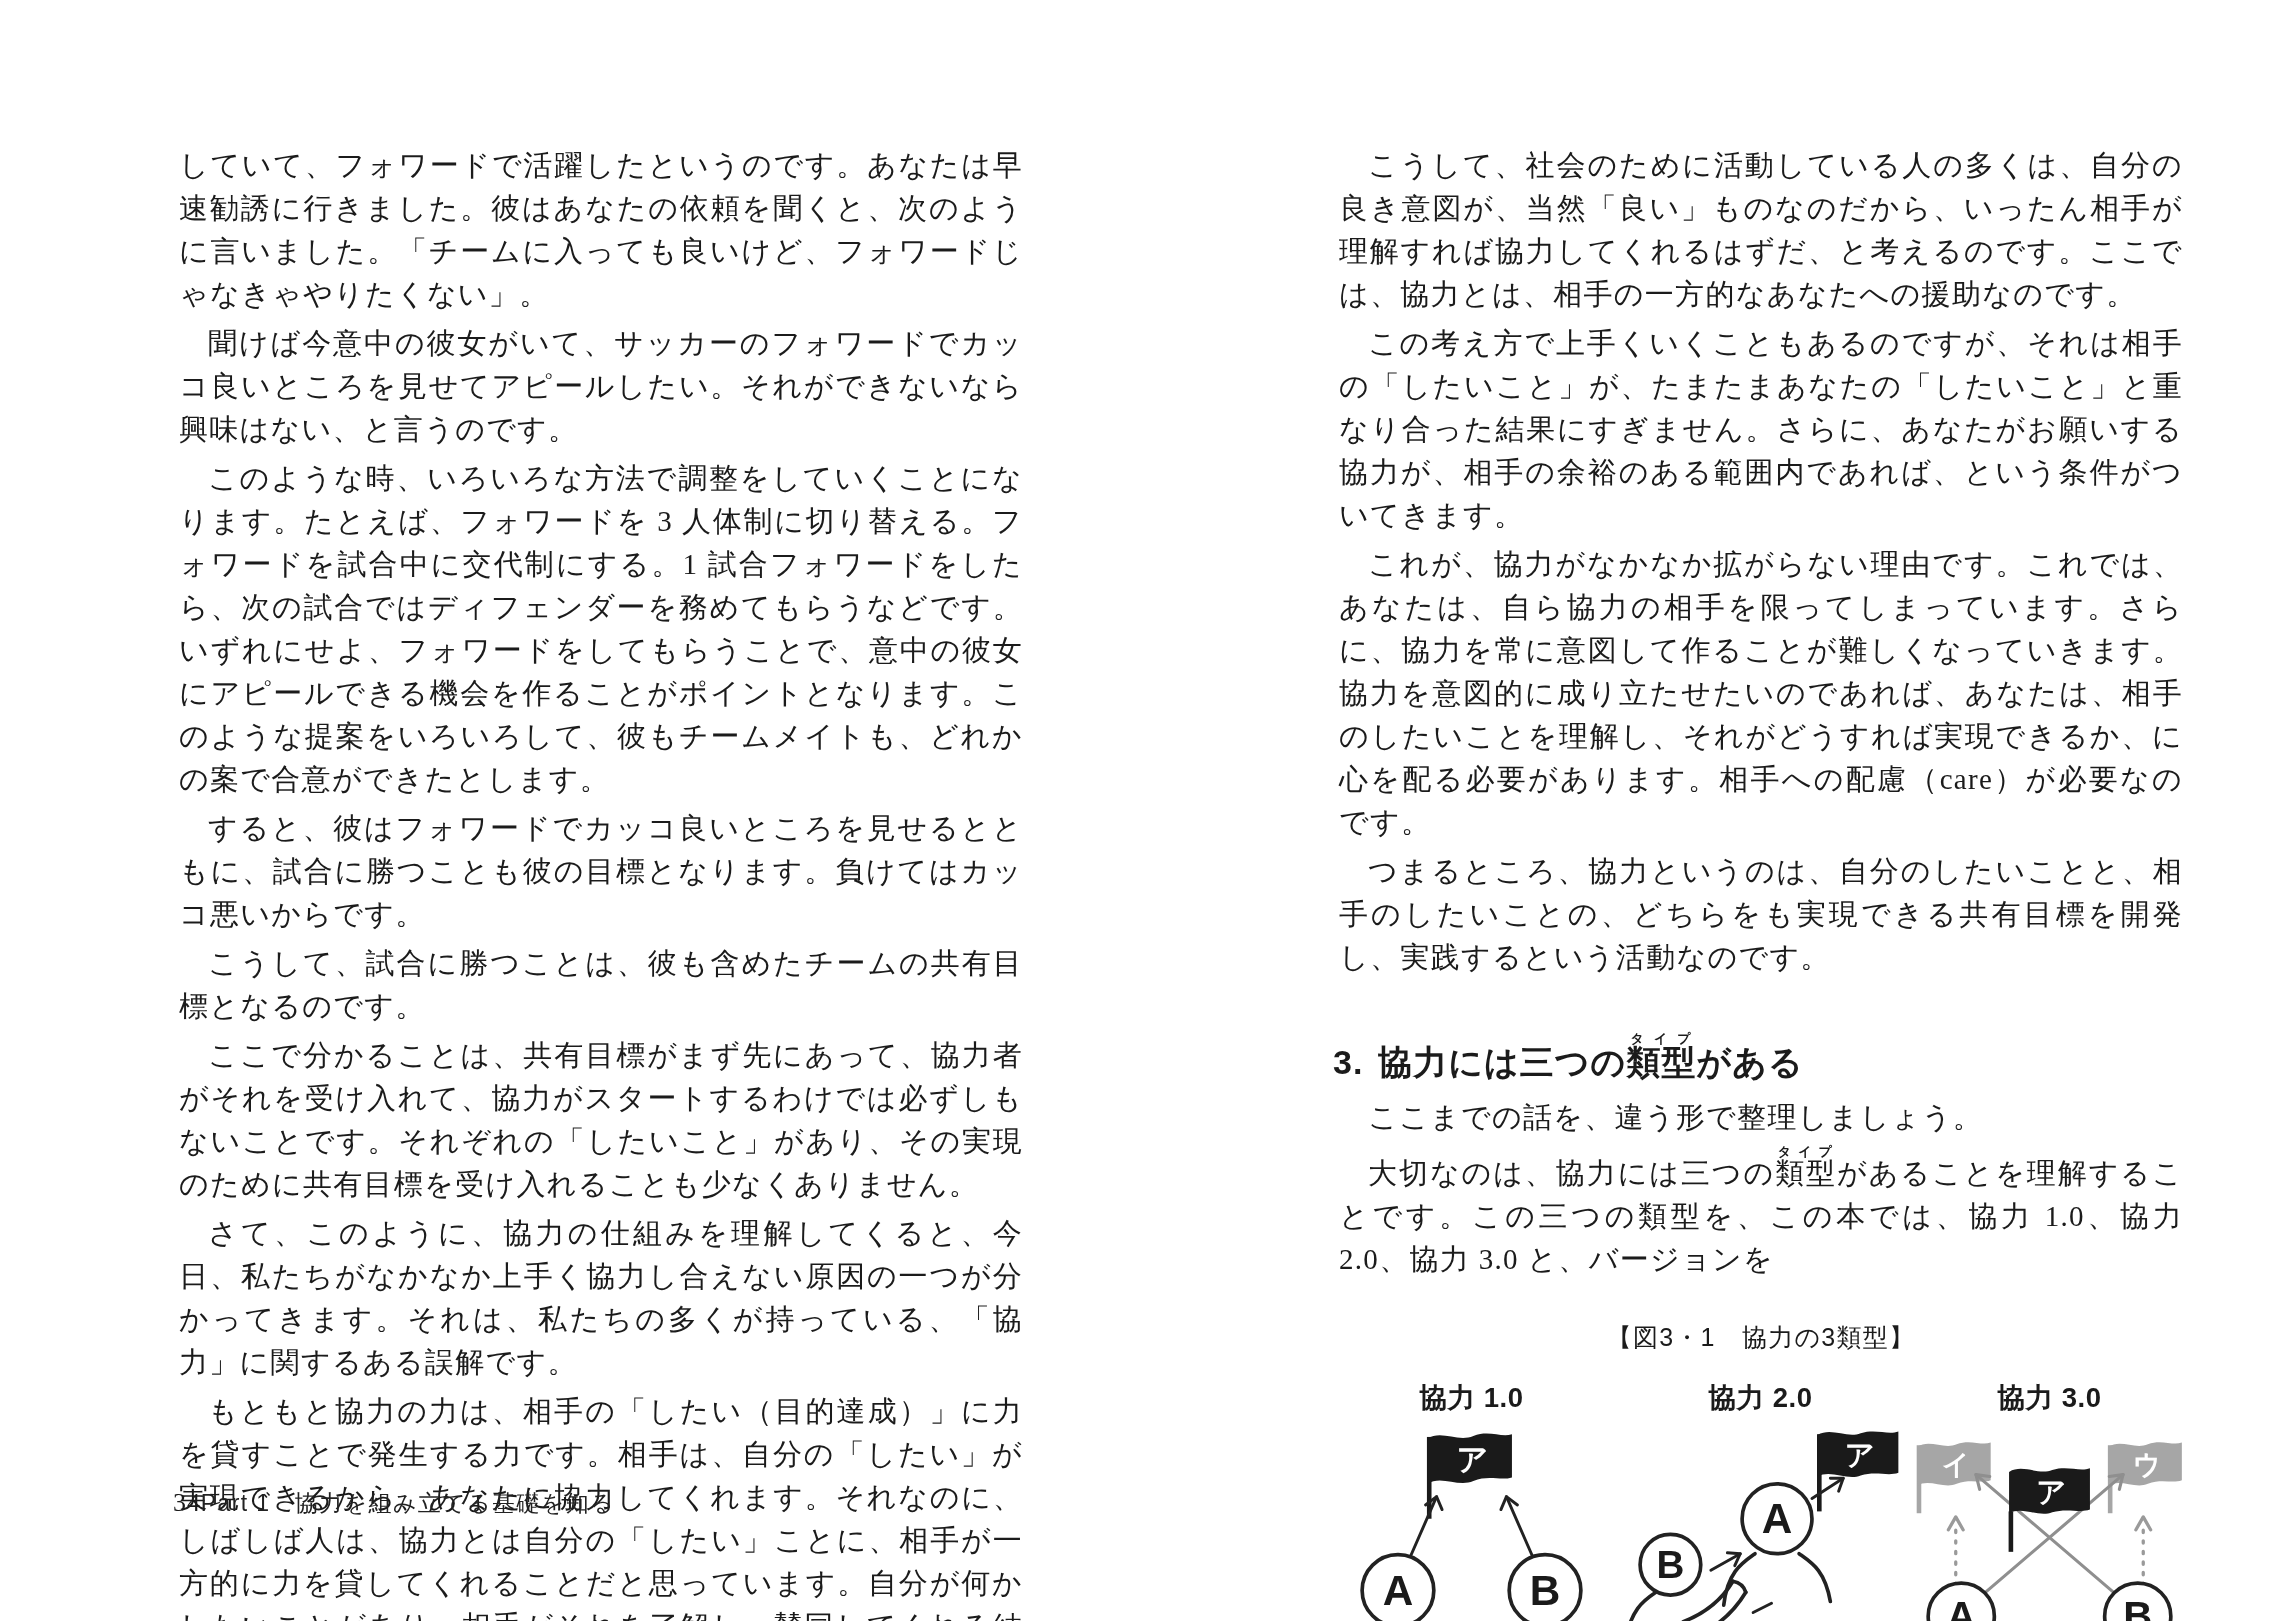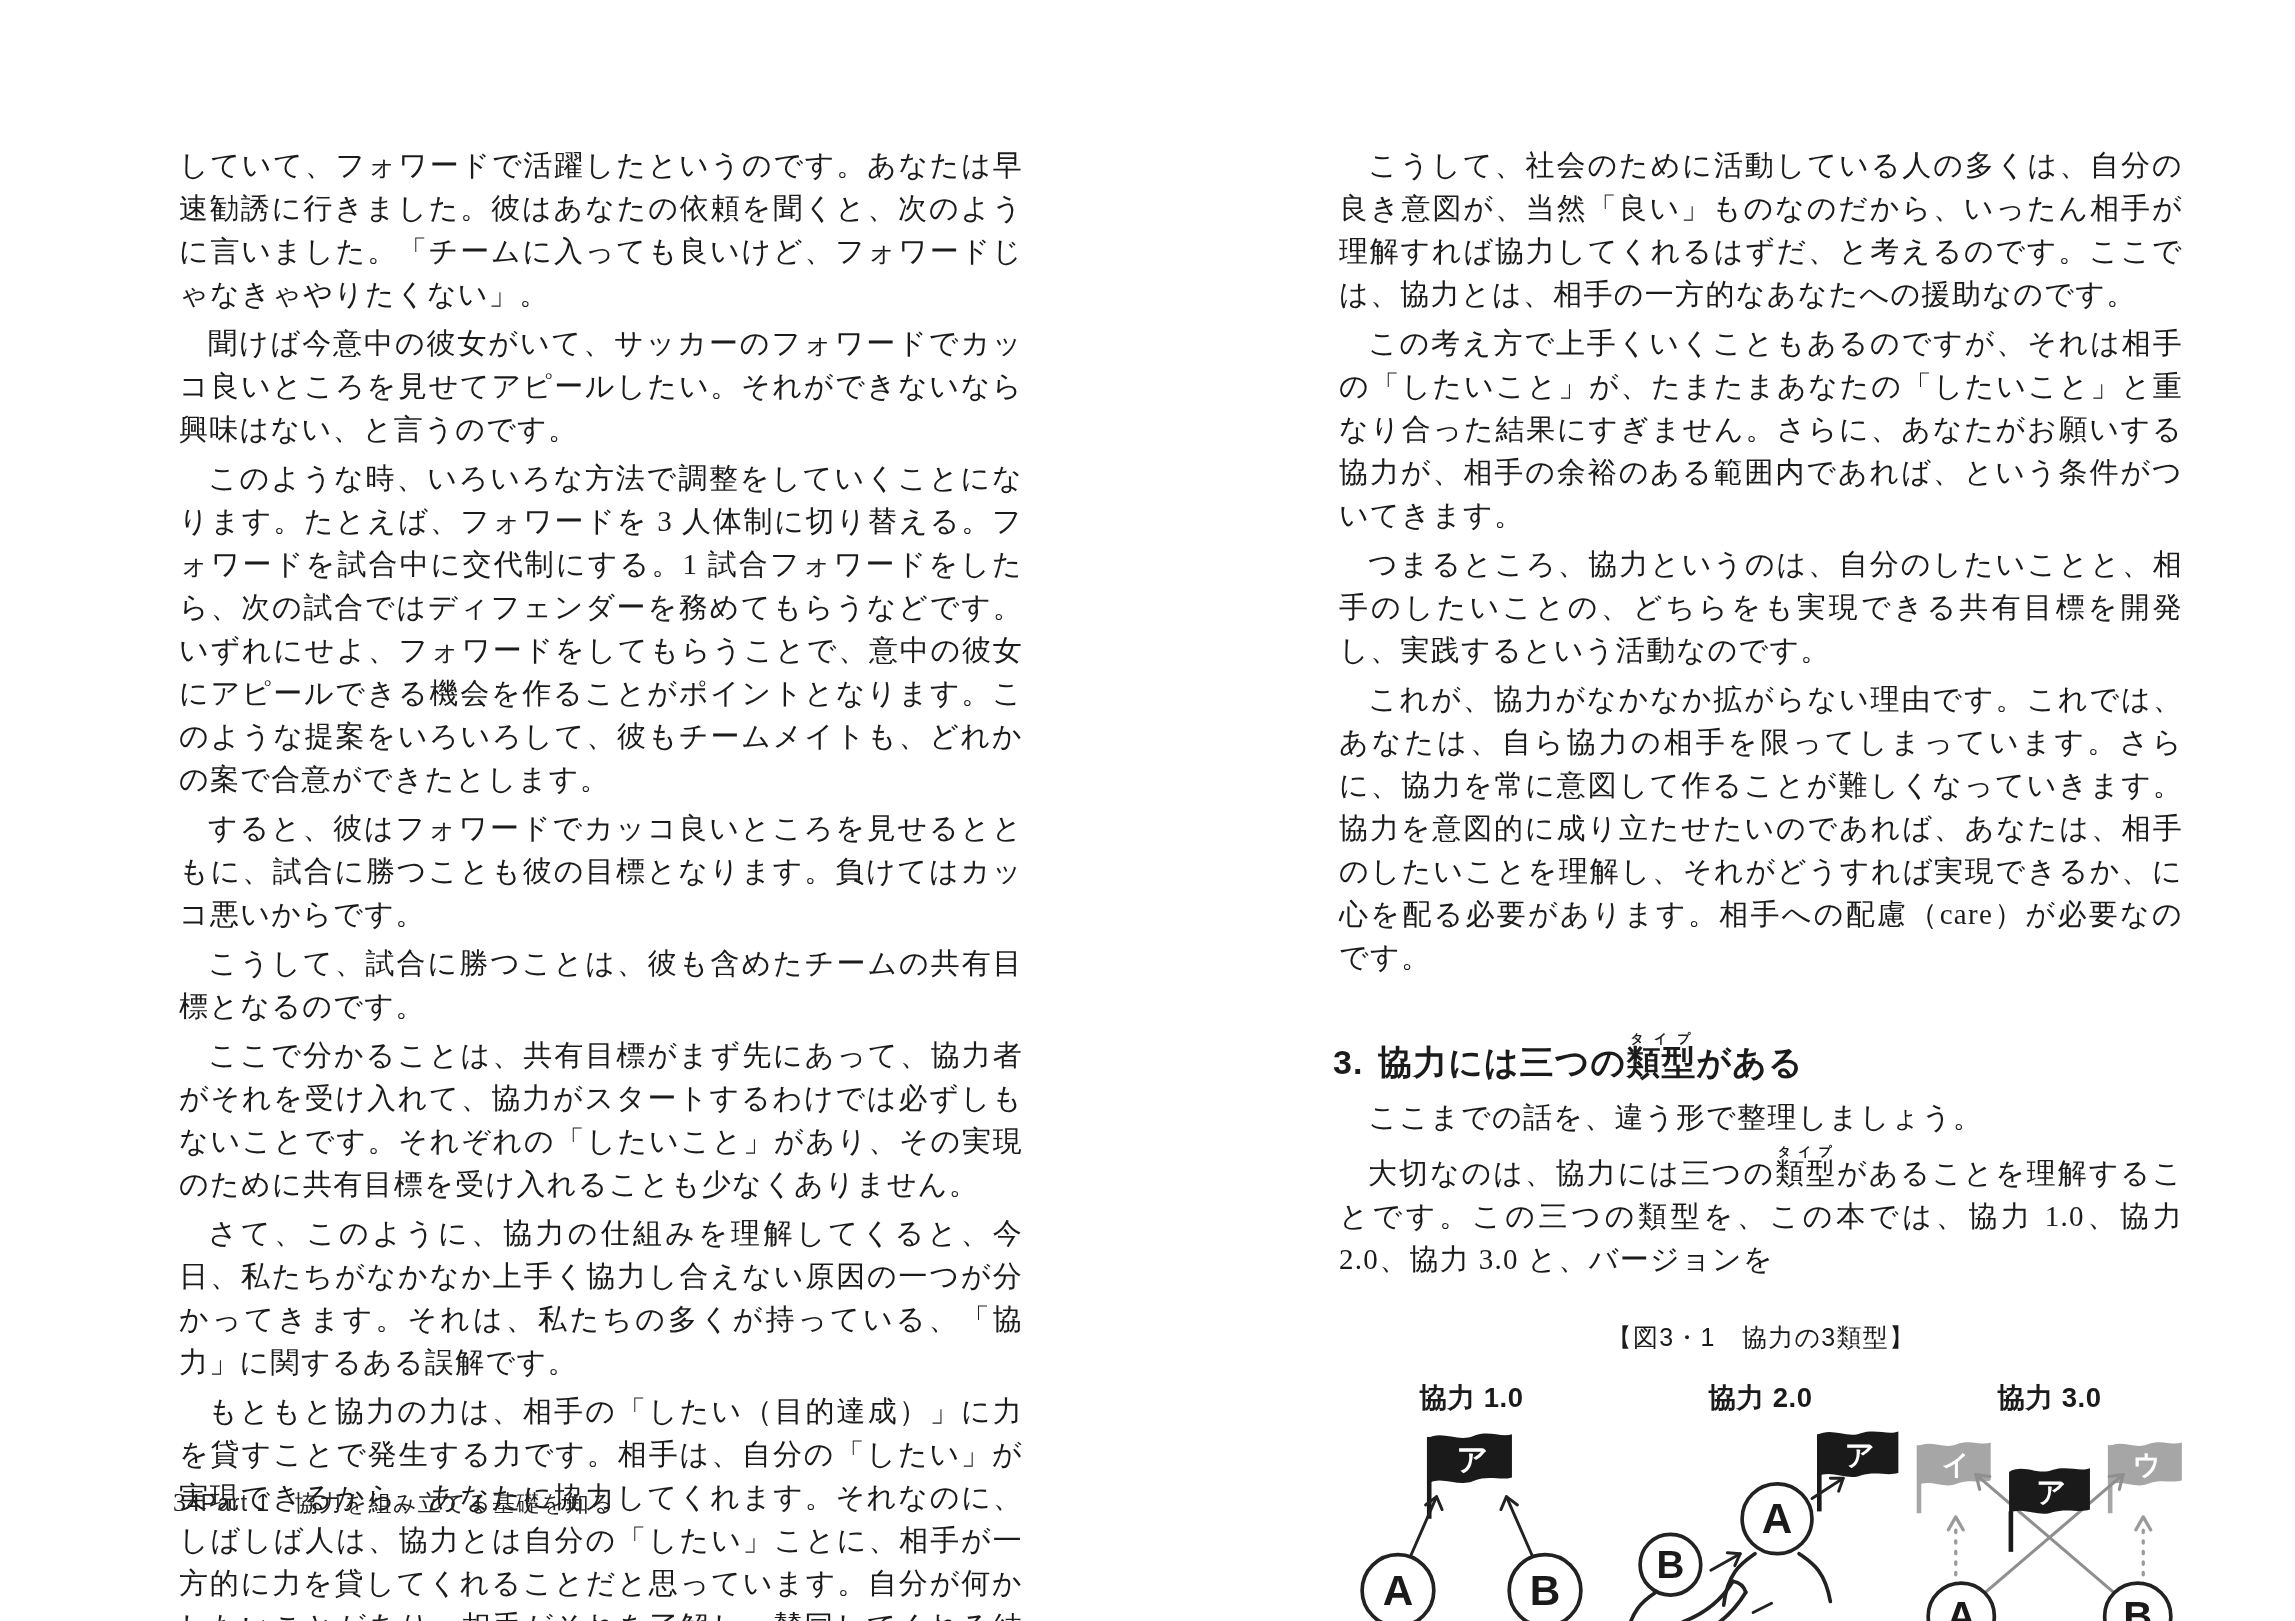--- a/index.html
+++ b/index.html
@@ -86,22 +86,22 @@
   </div>
   <div class="footer footer-left">
     <span class="pagenum">34</span><span class="running-head-left sans">Part 1　協力を組み立てる基礎を知る</span>
   </div>
 </section>
 
 <section class="page page-right">
   <div class="textcol">
     <p class="body-p ind">こうして、社会のために活動している人の多くは、自分の良き意図が、当然「良い」ものなのだから、いったん相手が理解すれば協力してくれるはずだ、と考えるのです。ここでは、協力とは、相手の一方的なあなたへの援助なのです。</p>
     <p class="body-p ind">この考え方で上手くいくこともあるのですが、それは相手の「したいこと」が、たまたまあなたの「したいこと」と重なり合った結果にすぎません。さらに、あなたがお願いする協力が、相手の余裕のある範囲内であれば、という条件がついてきます。</p>
+    <p class="body-p ind">これが、協力がなかなか拡がらない理由です。これでは、あなたは、自ら協力の相手を限ってしまっています。さらに、協力を常に意図して作ることが難しくなっていきます。協力を意図的に成り立たせたいのであれば、あなたは、相手のしたいことを理解し、それがどうすれば実現できるか、に心を配る必要があります。相手への配慮（care）が必要なのです。</p>
     <p class="body-p ind">つまるところ、協力というのは、自分のしたいことと、相手のしたいことの、どちらをも実現できる共有目標を開発し、実践するという活動なのです。</p>
-    <p class="body-p ind">これが、協力がなかなか拡がらない理由です。これでは、あなたは、自ら協力の相手を限ってしまっています。さらに、協力を常に意図して作ることが難しくなっていきます。協力を意図的に成り立たせたいのであれば、あなたは、相手のしたいことを理解し、それがどうすれば実現できるか、に心を配る必要があります。相手への配慮（care）が必要なのです。</p>
 
     <h2 class="sec-heading"><span class="num">3.</span><span>協力には三つの</span><ruby><span>類型</span><rt>タイプ</rt></ruby><span>がある</span></h2>
 
     <p class="body-p ind">ここまでの話を、違う形で整理しましょう。</p>
     <p class="body-p ind"><span>大切なのは、協力には三つの</span><ruby><span>類型</span><rt>タイプ</rt></ruby><span>があることを理解することです。この三つの類型を、この本では、協力 1.0、協力 2.0、協力 3.0 と、バージョンを</span></p>
 
     <div class="figure">
       <div class="fig-title sans">【図3・1　協力の3類型】</div>
       <div class="panels">
 

